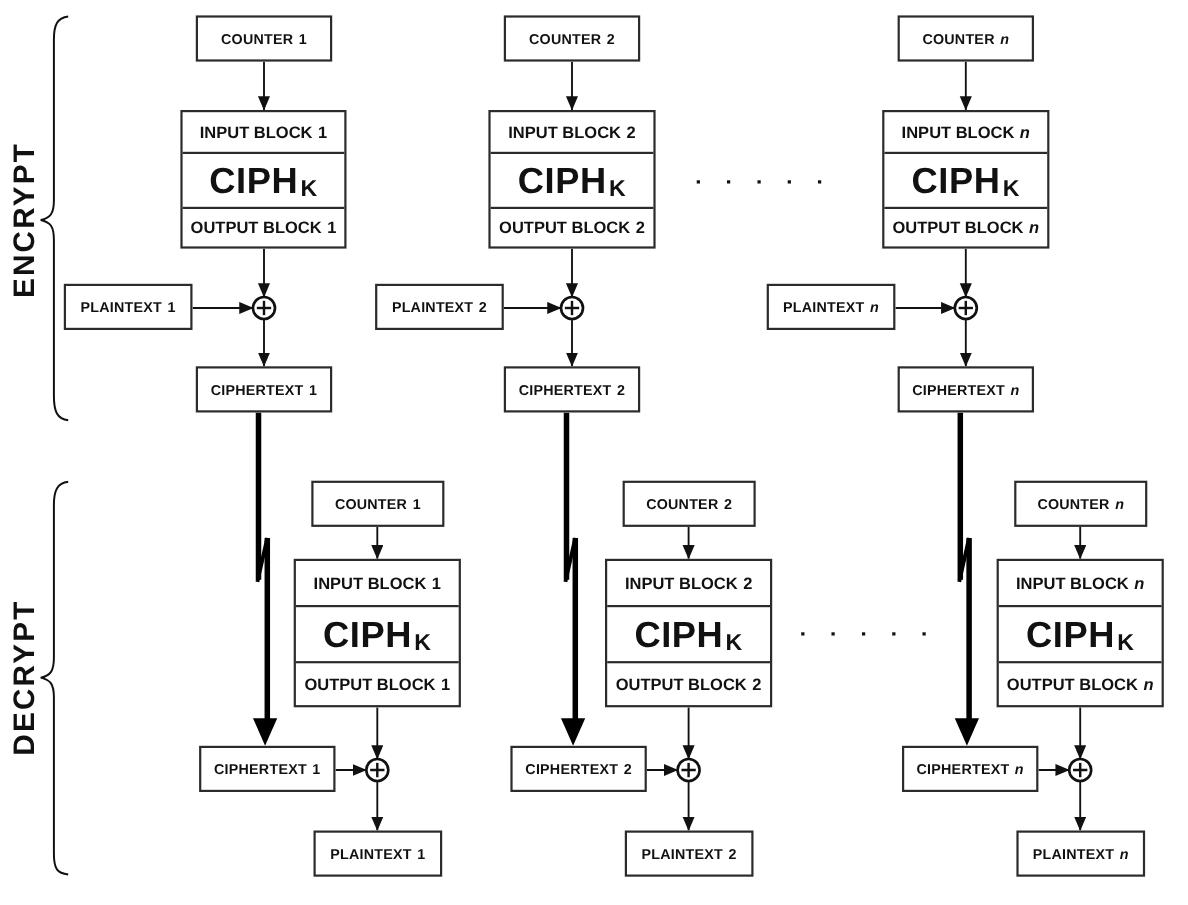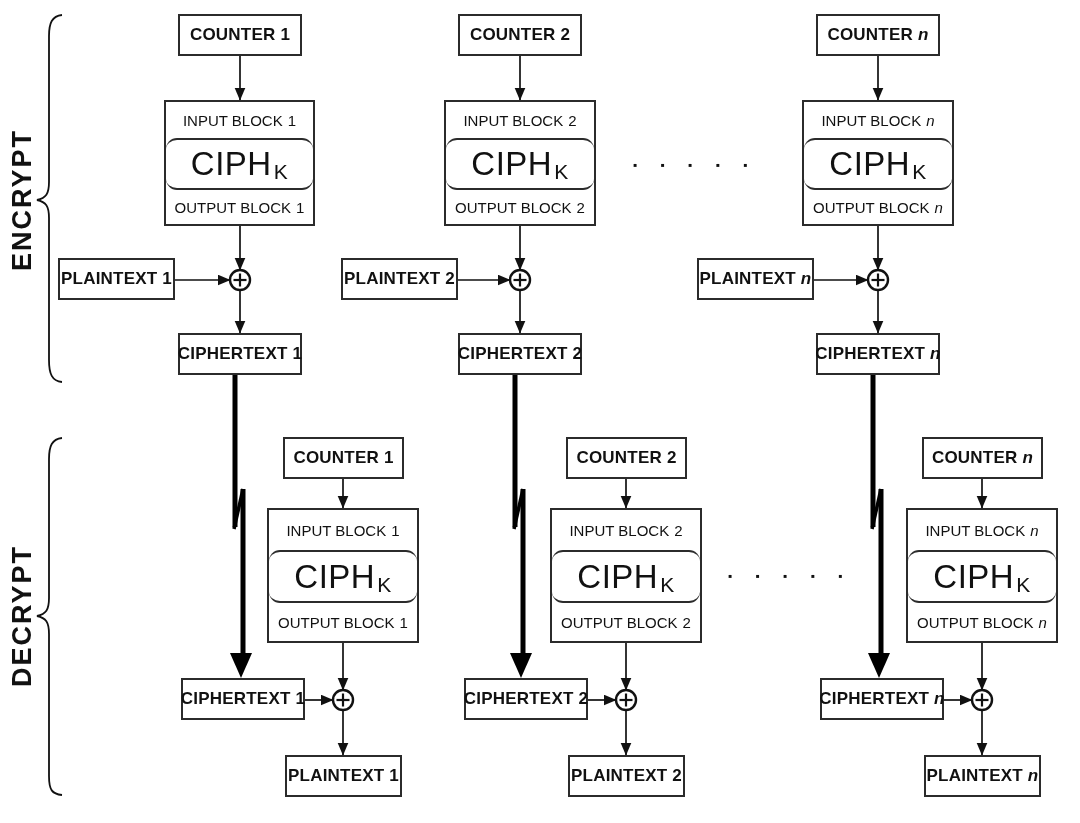--- a/index.html
+++ b/index.html
@@ -1,26 +1,26 @@
 <!DOCTYPE html>
 <html><head>
 <meta charset="utf-8">
 <style>
   html,body{margin:0;padding:0;background:#fff;}
   #stage{position:relative;width:1080px;height:823px;background:#ffffff;overflow:hidden;
          font-family:"Liberation Sans",sans-serif;}
   #connectors{position:absolute;left:0;top:0;z-index:1;}
   .box{position:absolute;z-index:2;background:#fff;border:2px solid #2b2b2b;box-sizing:border-box;
        display:flex;align-items:center;justify-content:center;white-space:nowrap;
-       font-weight:bold;font-size:17px;color:#111;letter-spacing:.2px;}
+       font-weight:bold;font-size:13px;color:#111;letter-spacing:.2px;}
   .sfx{margin-left:5px;}
   .stack{position:absolute;z-index:2;background:#fff;border:2px solid #2b2b2b;box-sizing:border-box;
          display:flex;flex-direction:column;}
   .stack .row{display:flex;align-items:center;justify-content:center;white-space:nowrap;
-         font-weight:normal;font-size:15px;color:#111;border-radius:11px;}
+         font-weight:bold;font-size:15px;color:#111;}
   .stack .row.mid{border-top:2px solid #2b2b2b;border-bottom:2px solid #2b2b2b;
          font-size:33px;letter-spacing:.5px;}
   .stack .row.mid .sub{font-size:21px;position:relative;top:8px;margin-left:2px;}
   .stack .row.top{flex:0 0 36px;}
   .stack .row.mid{flex:0 0 48px;}
   .stack .row.bot{flex:1;}
   .seclabel{position:absolute;z-index:2;width:220px;height:34px;text-align:center;
        font-weight:bold;font-size:27px;letter-spacing:2px;color:#111;
        transform:rotate(-90deg);}
   .dots{position:absolute;z-index:2;width:160px;height:16px;text-align:center;

